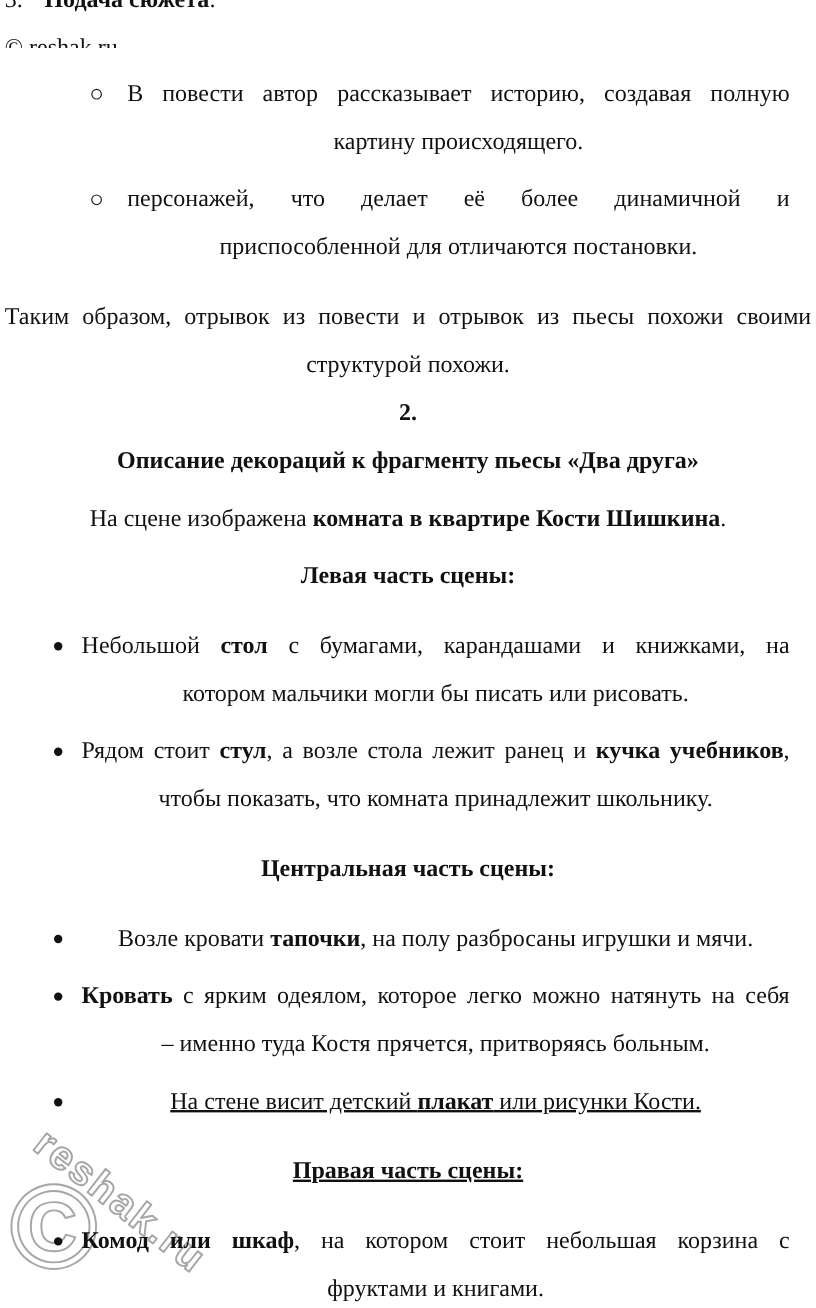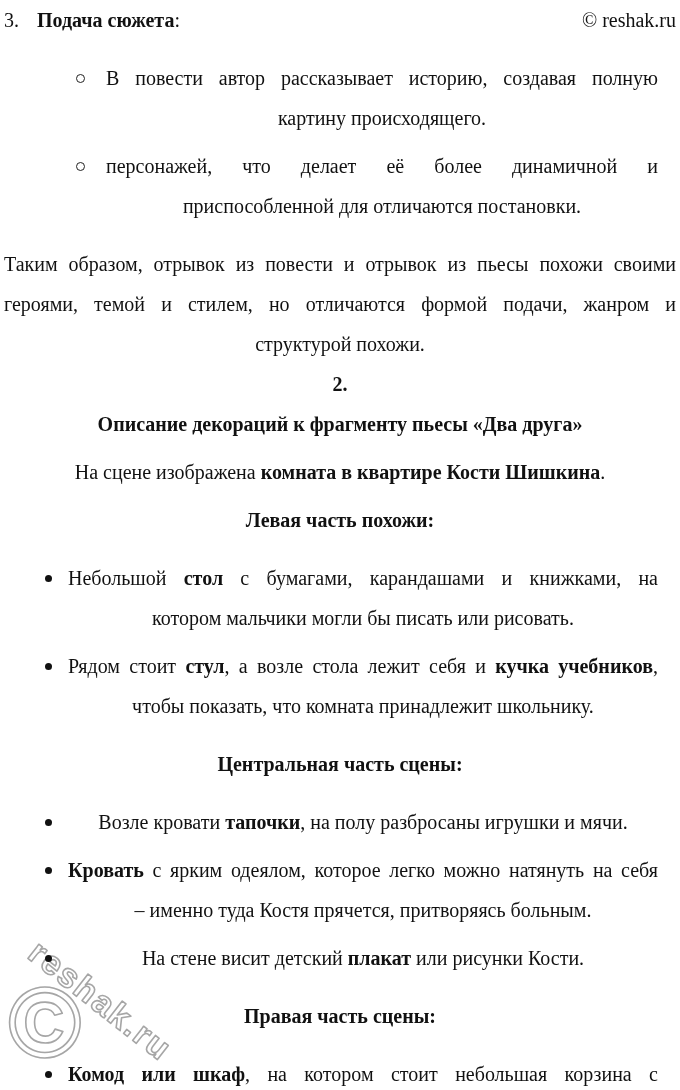--- a/index.html
+++ b/index.html
@@ -5,22 +5,22 @@
   html,body{margin:0;padding:0;background:#e8e8e8}
   .page{position:relative;width:680px;height:1090px;background:#ffffff;overflow:hidden;
         font-family:"Liberation Serif","DejaVu Serif",serif;font-size:20px;line-height:40px;color:#111;}
   .content{position:relative;z-index:1;padding:0 4px;}
   .line{height:40px;overflow:hidden;}
   .jl{text-align:justify;text-align-last:justify;}
   .ll{text-align:center;}
   .b,.bold{font-weight:bold;}
   .blk{margin-bottom:8px;}
   .nmb{margin-bottom:0;}
-  .smb{margin-bottom:4px;}
-  .header-row{display:flex;justify-content:space-between;align-items:baseline;}
+  .smb{margin-bottom:4px;text-decoration:underline;}
+  .header-row{display:flex;justify-content:center;align-items:baseline;flex-direction:column;}
   .num{display:inline-block;width:33px;}
   ul{list-style:none;margin:18px;padding:0;}
   .sublist li{position:relative;padding-left:84px;}
   .circ{position:absolute;left:54px;top:16px;width:9px;height:9px;border:1.5px solid #222;border-radius:50%;box-sizing:border-box;}
   .blist li{position:relative;padding-left:46px;}
   .dot{position:absolute;left:23px;top:17px;width:7px;height:7px;background:#111;border-radius:50%;}
   .wm{position:absolute;left:0;top:885px;z-index:0;pointer-events:none;}
   .wm text{font-family:"Liberation Sans","DejaVu Sans",sans-serif;font-weight:bold;fill:none;stroke-width:1.6;stroke-linejoin:round;letter-spacing:2px;}
 </style>
 </head>
@@ -50,41 +50,40 @@
       </li>
       <li class="blk">
         <span class="circ"></span>
         <div class="line jl"><span>персонажей, что делает её более динамичной и</span></div>
         <div class="line ll"><span>приспособленной для отличаются постановки.</span></div>
       </li>
     </ul>
 
     <div class="nmb">
       <div class="line jl"><span>Таким образом, отрывок из повести и отрывок из пьесы похожи своими</span></div>
-      <div class="line jl"><span>героями, темой и стилем, но отличаются формой подачи, жанром и</span></div>
       <div class="line ll"><span>структурой похожи.</span></div>
     </div>
 
     <div class="line ll bold nmb">2.</div>
 
     <div class="line ll bold blk">Описание декораций к фрагменту пьесы «Два друга»</div>
 
     <div class="line ll blk"><span>На сцене изображена </span><span class="b">комната в квартире Кости Шишкина</span><span>.</span></div>
 
-    <div class="line ll bold blk">Левая часть похожи:</div>
+    <div class="line ll bold blk">Левая часть сцены:</div>
 
     <ul class="blist">
       <li class="blk">
         <span class="dot"></span>
         <div class="line jl"><span>Небольшой </span><span class="b">стол</span><span> с бумагами, карандашами и книжками, на</span></div>
         <div class="line ll"><span>котором мальчики могли бы писать или рисовать.</span></div>
       </li>
       <li class="blk">
         <span class="dot"></span>
-        <div class="line jl"><span>Рядом стоит </span><span class="b">стул</span><span>, а возле стола лежит себя и </span><span class="b">кучка учебников</span><span>,</span></div>
+        <div class="line jl"><span>Рядом стоит </span><span class="b">стул</span><span>, а возле стола лежит ранец и </span><span class="b">кучка учебников</span><span>,</span></div>
         <div class="line ll"><span>чтобы показать, что комната принадлежит школьнику.</span></div>
       </li>
     </ul>
 
     <div class="line ll bold blk">Центральная часть сцены:</div>
 
     <ul class="blist">
       <li class="blk">
         <span class="dot"></span>
         <div class="line ll"><span>Возле кровати </span><span class="b">тапочки</span><span>, на полу разбросаны игрушки и мячи.</span></div>

